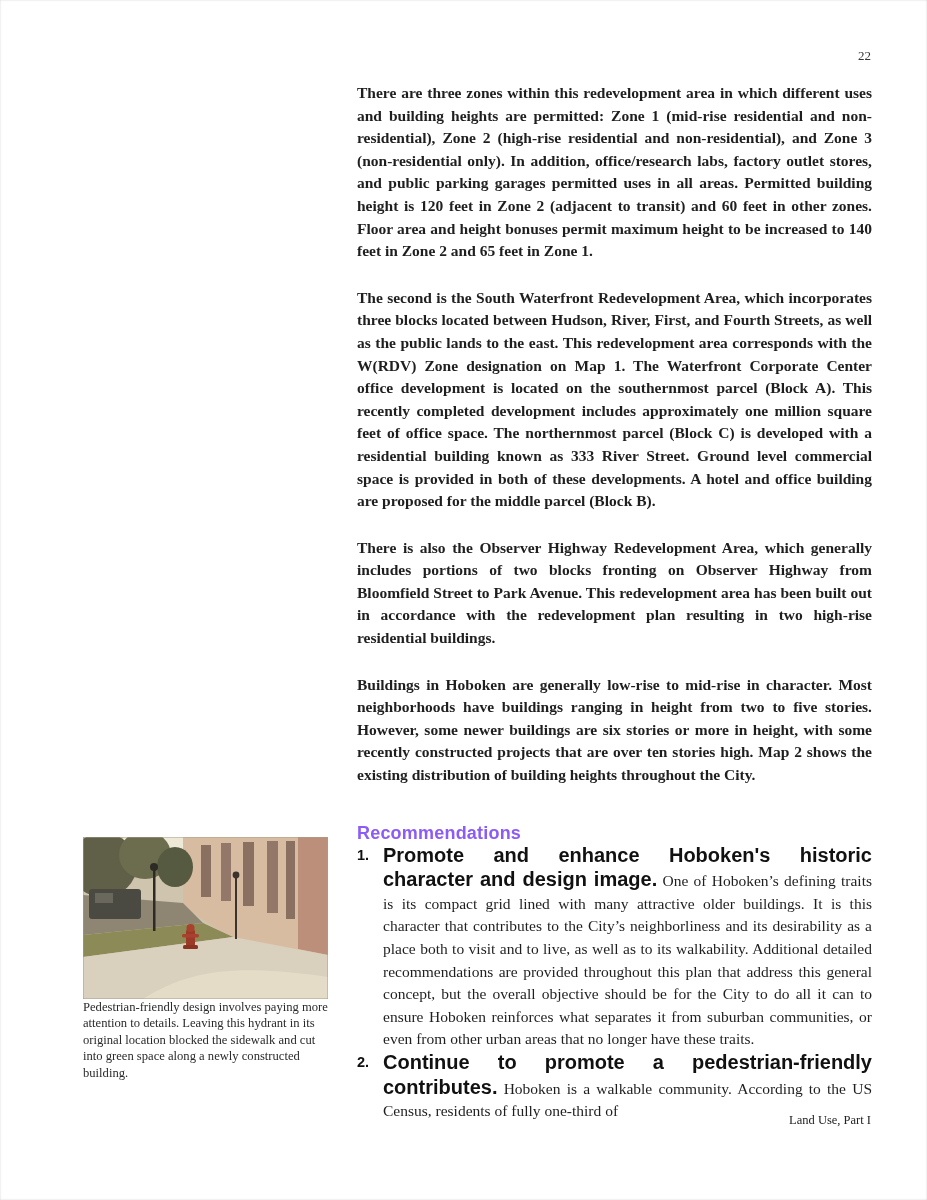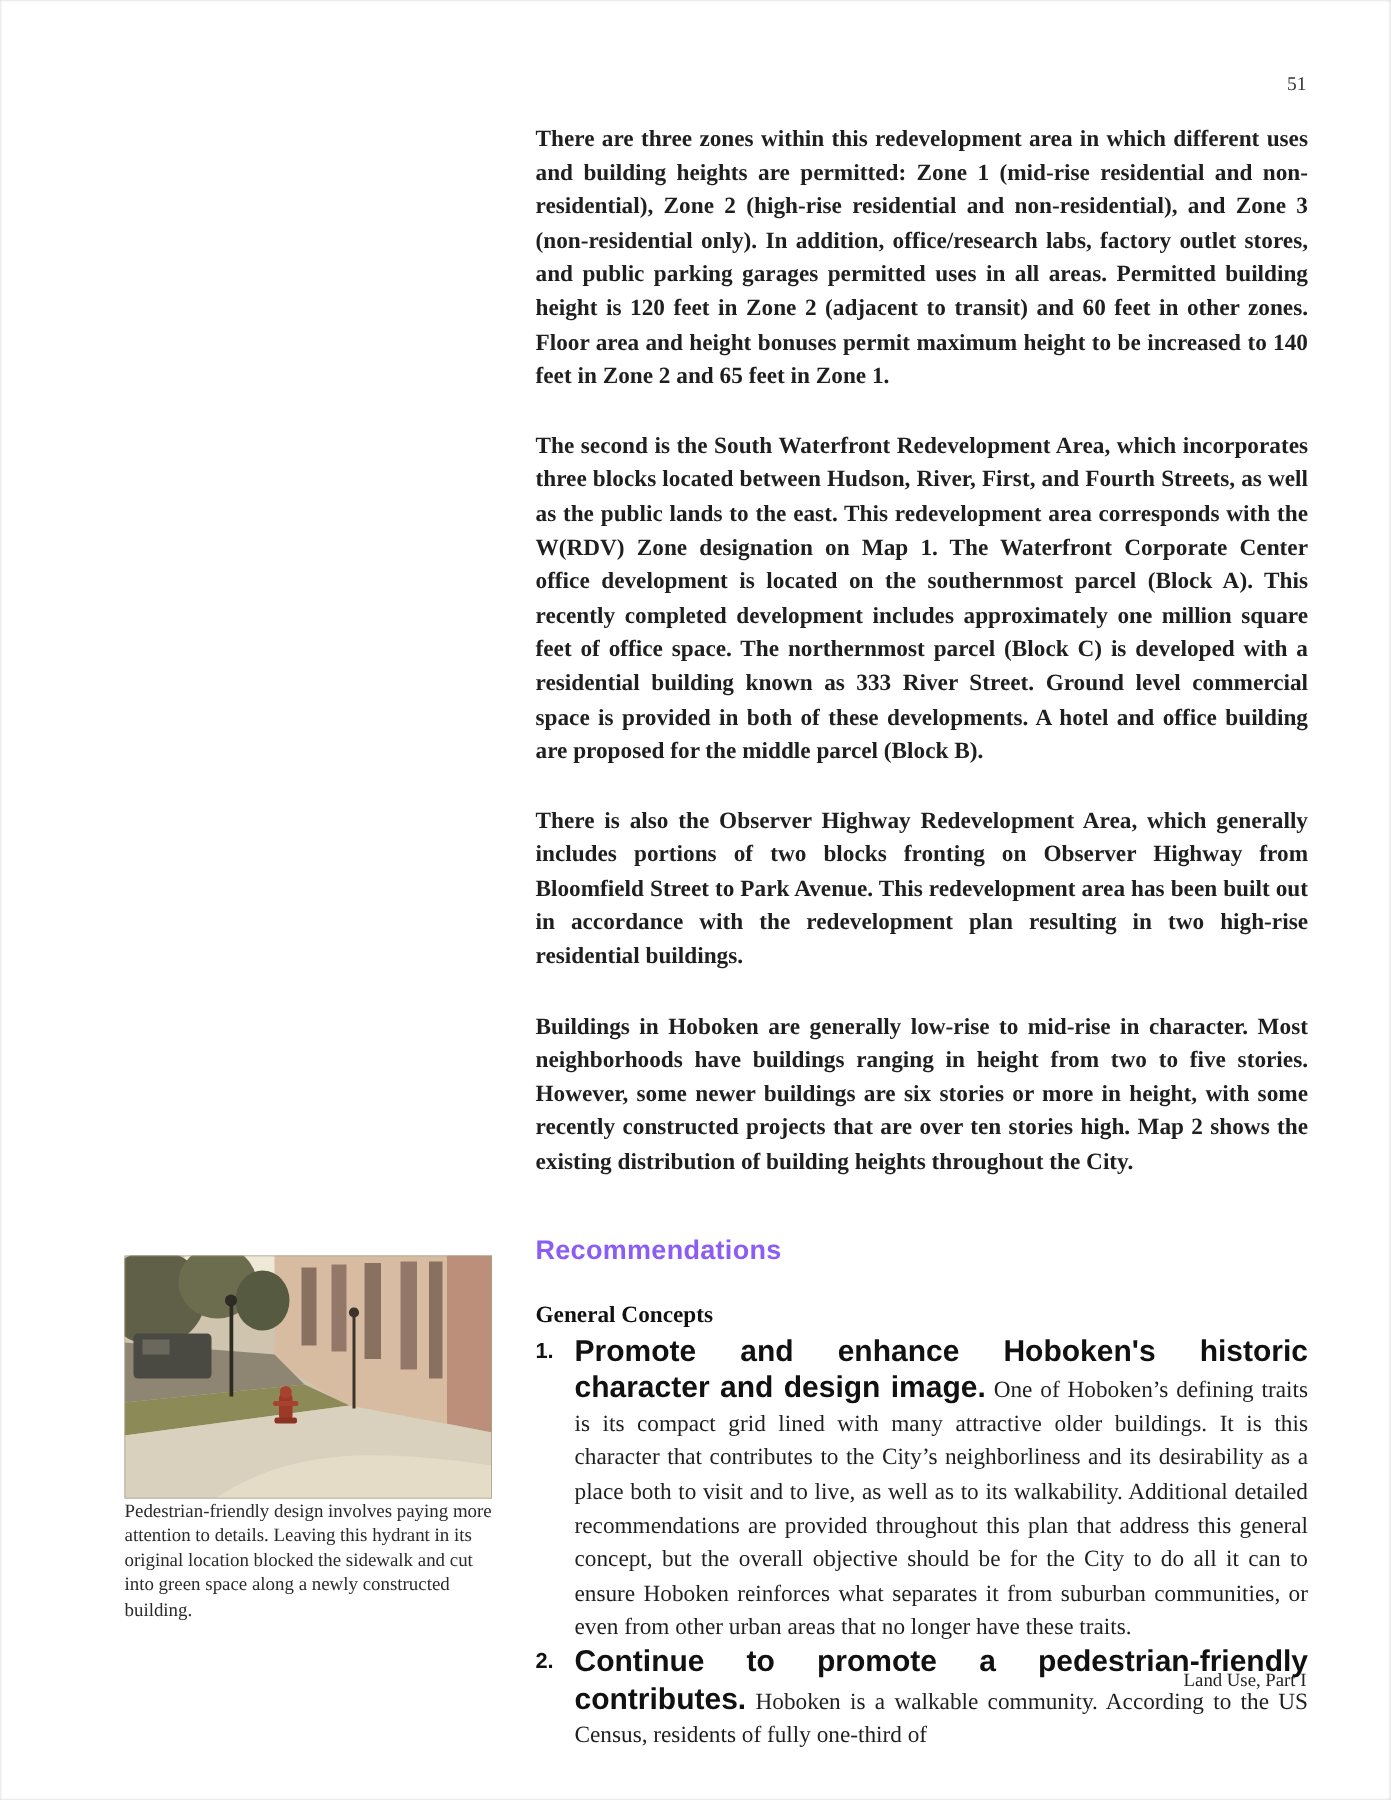--- a/index.html
+++ b/index.html
@@ -110,30 +110,29 @@
     color: #8d9399;
     letter-spacing: 0.3px;
     white-space: nowrap;
   }
 </style>
 </head>
 <body>
 
 <div class="page">
 
-  <div class="page-number">51</div>
+  <div class="page-number">22</div>
 
   <div class="main-col">
     <p class="body-par">There are three zones within this redevelopment area in which different uses and building heights are permitted: Zone 1 (mid-rise residential and non-residential), Zone 2 (high-rise residential and non-residential), and Zone 3 (non-residential only).  In addition, office/research labs, factory outlet stores, and public parking garages permitted uses in all areas.  Permitted building height is 120 feet in Zone 2 (adjacent to transit) and 60 feet in other zones.  Floor area and height bonuses permit maximum height to be increased to 140 feet in Zone 2 and 65 feet in Zone 1.</p>
     <p class="body-par">The second is the South Waterfront Redevelopment Area, which incorporates three blocks located between Hudson, River, First, and Fourth Streets, as well as the public lands to the east.  This redevelopment area corresponds with the W(RDV) Zone designation on Map 1.  The Waterfront Corporate Center office development is located on the southernmost parcel (Block A).  This recently completed development includes approximately one million square feet of office space.  The northernmost parcel (Block C) is developed with a residential building known as 333 River Street.  Ground level commercial space is provided in both of these developments.  A hotel and office building are proposed for the middle parcel (Block B).</p>
     <p class="body-par">There is also the Observer Highway Redevelopment Area, which generally includes portions of two blocks fronting on Observer Highway from Bloomfield Street to Park Avenue.  This redevelopment area has been built out in accordance with the redevelopment plan resulting in two high-rise residential buildings.</p>
     <p class="body-par">Buildings in Hoboken are generally low-rise to mid-rise in character.  Most neighborhoods have buildings ranging in height from two to five stories.  However, some newer buildings are six stories or more in height, with some recently constructed projects that are over ten stories high.  Map 2 shows the existing distribution of building heights throughout the City.</p>
 
     <h2 class="section-heading">Recommendations</h2>
-    <h3 class="subsection-heading">General Concepts</h3>
 
     <div class="rec-item">
       <div class="rec-num">1.</div>
       <div class="rec-content">
         <span class="rec-lead">Promote and enhance Hoboken's historic character and design image.</span>
         <span>One of Hoboken’s defining traits is its compact grid lined with many attractive older buildings.  It is this character that contributes to the City’s neighborliness and its desirability as a place both to visit and to live, as well as to its walkability.  Additional detailed recommendations are provided throughout this plan that address this general concept, but the overall objective should be for the City to do all it can to ensure Hoboken reinforces what separates it from suburban communities, or even from other urban areas that no longer have these traits.</span>
       </div>
     </div>
 
     <div class="rec-item">

